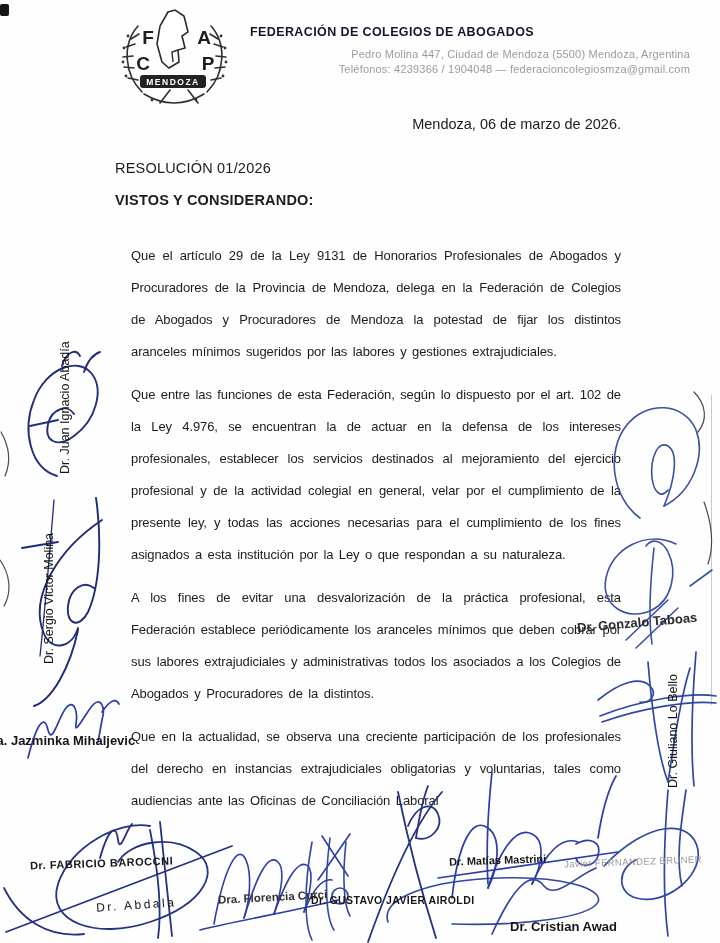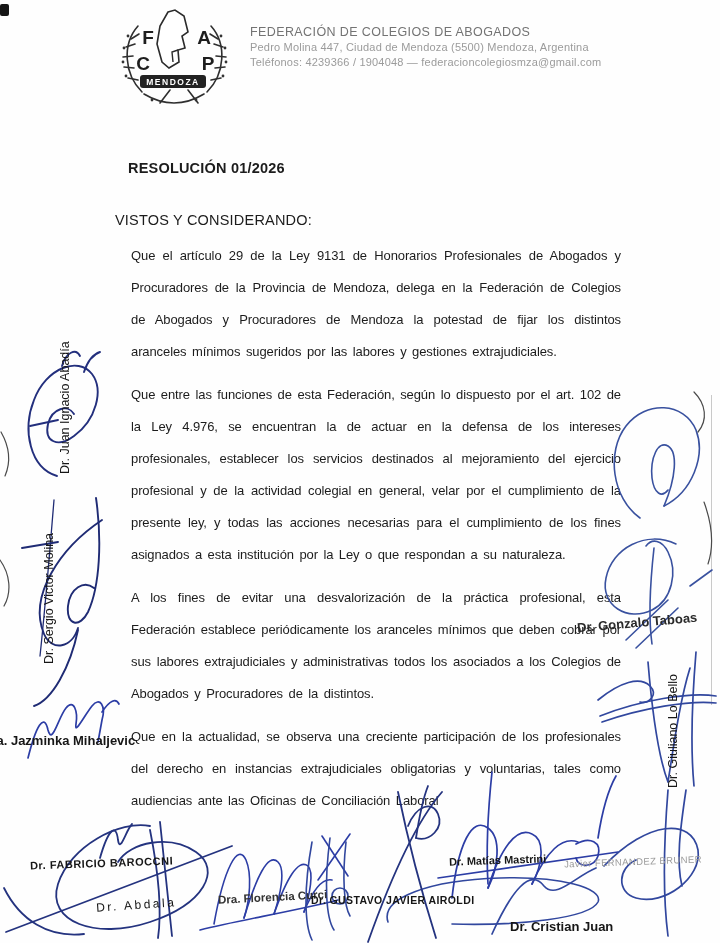--- a/index.html
+++ b/index.html
@@ -1,27 +1,27 @@
 <!DOCTYPE html>
 <html><head>
 <meta charset="utf-8">
 <style>
   html,body{margin:0;padding:0;background:#ffffff;}
   .page{position:relative;width:720px;height:943px;background:#fefefe;overflow:hidden;
         font-family:"Liberation Sans",sans-serif;color:#1c1c1c;}
   
   .logo{position:absolute;left:112px;top:6px;width:126px;height:102px;}
   .org-block{position:absolute;left:250px;top:24px;width:440px;}
-  .org-line{font-size:12.5px;font-weight:400;color:#737373;letter-spacing:.4px;line-height:16px;}
-  .addr-block{}
+  .org-line{font-size:12.5px;font-weight:700;color:#0f172a;letter-spacing:.4px;line-height:16px;}
+  .addr-block{margin-top:7px;text-align:right;}
   .addr-line{font-size:11px;color:#9b9b9b;line-height:15px;letter-spacing:.2px;}
   
   .date-line{position:absolute;left:115px;top:116px;width:506px;text-align:right;font-size:14.5px;}
-  .res-title{position:absolute;left:128px;top:160px;font-size:14.5px;font-weight:700;letter-spacing:.2px;}
-  .section-heading{position:absolute;left:115px;top:212px;font-size:14.5px;font-weight:400;letter-spacing:.2px;}
+  .res-title{position:absolute;left:115px;top:160px;font-size:14.5px;font-weight:400;letter-spacing:.2px;}
+  .section-heading{position:absolute;left:115px;top:192px;font-size:14.5px;font-weight:700;letter-spacing:.2px;}
   .paragraphs{position:absolute;left:115px;top:240px;width:506px;}
   .paragraphs p{margin:0 0 11px 16px;font-size:13px;line-height:32px;text-align:justify;
                 word-spacing:2px;letter-spacing:-0.1px;}
   
   .corner-mark{position:absolute;left:0;top:4px;width:9px;height:12px;background:#151515;border-radius:2px;}
   .scan-edge{position:absolute;left:711px;top:395px;width:1px;height:310px;background:#c9c9c9;}
   
   .sig-label{position:absolute;white-space:nowrap;color:#161616;}
   .sig-abadia{left:58px;top:474px;font-size:12.5px;transform:rotate(-90deg);transform-origin:0 0;}
   .sig-molina{left:42px;top:664px;font-size:12.5px;transform:rotate(-90deg);transform-origin:0 0;}
@@ -88,20 +88,21 @@
   </svg>
 
   <div class="org-block">
     <div class="org-line">FEDERACIÓN DE COLEGIOS DE ABOGADOS</div>
     <div class="addr-block">
       <div class="addr-line">Pedro Molina 447, Ciudad de Mendoza (5500) Mendoza, Argentina</div>
       <div class="addr-line">Teléfonos: 4239366 / 1904048 — federacioncolegiosmza@gmail.com</div>
     </div>
   </div>
 
+  <div class="date-line">Mendoza, 06 de marzo de 2026.</div>
   <div class="res-title">RESOLUCIÓN 01/2026</div>
   <div class="section-heading">VISTOS Y CONSIDERANDO:</div>
 
   <div class="paragraphs">
     <p>Que el artículo 29 de la Ley 9131 de Honorarios Profesionales de Abogados y Procuradores de la Provincia de Mendoza, delega en la Federación de Colegios de Abogados y Procuradores de Mendoza la potestad de fijar los distintos aranceles mínimos sugeridos por las labores y gestiones extrajudiciales.</p>
     <p>Que entre las funciones de esta Federación, según lo dispuesto por el art. 102 de la Ley 4.976, se encuentran la de actuar en la defensa de los intereses profesionales, establecer los servicios destinados al mejoramiento del ejercicio profesional y de la actividad colegial en general, velar por el cumplimiento de la presente ley, y todas las acciones necesarias para el cumplimiento de los fines asignados a esta institución por la Ley o que respondan a su naturaleza.</p>
     <p>A los fines de evitar una desvalorización de la práctica profesional, esta Federación establece periódicamente los aranceles mínimos que deben cobrar por sus labores extrajudiciales y administrativas todos los asociados a los Colegios de Abogados y Procuradores de la distintos.</p>
     <p>Que en la actualidad, se observa una creciente participación de los profesionales del derecho en instancias extrajudiciales obligatorias y voluntarias, tales como audiencias ante las Oficinas de Conciliación Laboral</p>
   </div>
 
@@ -210,15 +211,15 @@
   <div class="sig-label sig-molina">Dr. Sergio Victor Molina</div>
   <div class="sig-label sig-jazminka">Dra. Jazminka Mihaljevic</div>
   <div class="sig-label sig-taboas">Dr. Gonzalo Taboas</div>
   <div class="sig-label sig-lobello">Dr. Giuliano Lo Bello</div>
   <div class="sig-label sig-fabricio">Dr. FABRICIO BAROCCNI</div>
   <div class="sig-label sig-abdala">Dr. Abdala</div>
   <div class="sig-label sig-florencia">Dra. Florencia Curci</div>
   <div class="sig-label sig-airoldi">Dr. GUSTAVO JAVIER AIROLDI</div>
   <div class="sig-label sig-mastrini">Dr. Matías Mastrini</div>
   <div class="sig-label sig-fernandez">Javier FERNANDEZ BRUNER</div>
-  <div class="sig-label sig-awad">Dr. Cristian Juan</div>
+  <div class="sig-label sig-awad">Dr. Cristian Awad</div>
 
 </div>
 
 </body></html>

